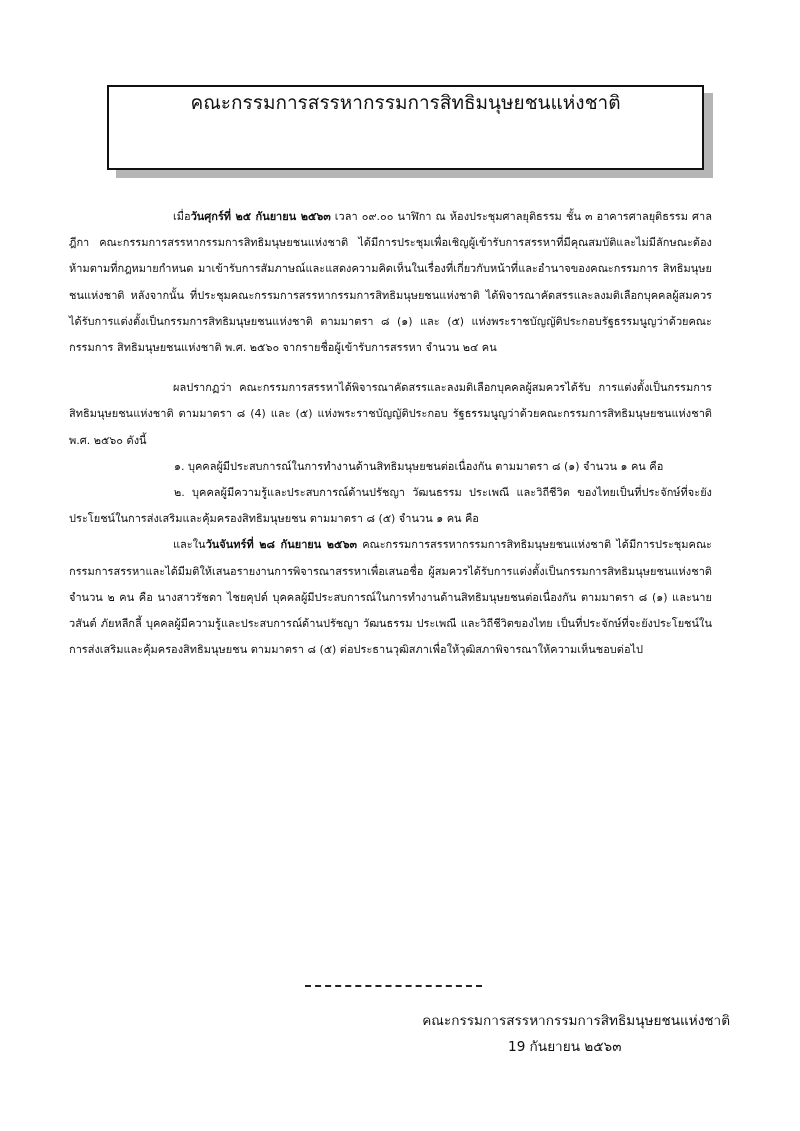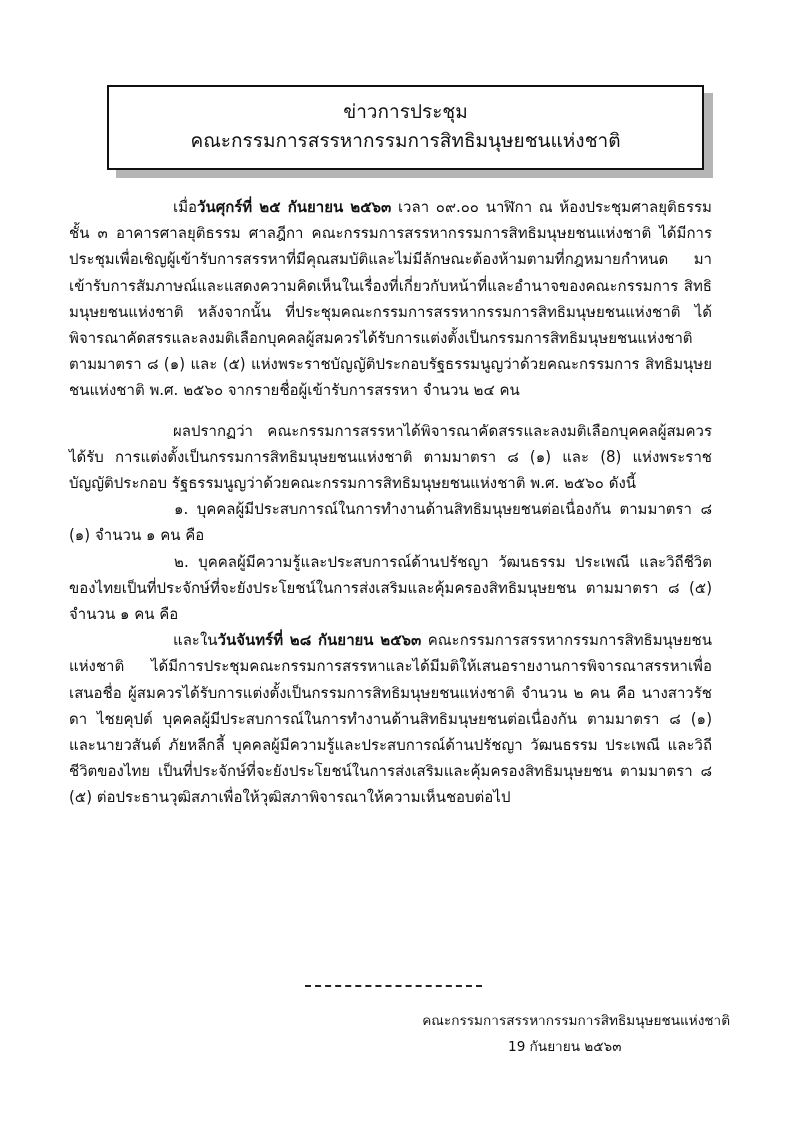--- a/index.html
+++ b/index.html
@@ -41,23 +41,23 @@
       font-weight: normal;
     }
     .title-line2 {
       font-size: 19px;
       line-height: 30px;
       font-weight: normal;
     }
     .content {
       position: absolute;
       left: 69px;
-      top: 194px;
+      top: 204px;
       width: 643px;
-      font-size: 15px;
+      font-size: 11px;
       line-height: 26.2px;
     }
     .p {
       margin: 0;
       text-align: justify;
       text-align-last: left;
     }
     .indent1 { text-indent: 104px; }
     .indent2 { text-indent: 105px; }
     .indent3 { text-indent: 127px; }
@@ -86,30 +86,29 @@
     .sig-date {
       text-align: left;
       padding-left: 108px;
     }
   </style>
 </head>
 <body>
 
 <div class="title-shadow"></div>
 <div class="title-box">
-  <div class="title-line1">ข่าวการประชุม</div>
   <div class="title-line2">คณะกรรมการสรรหากรรมการสิทธิมนุษยชนแห่งชาติ</div>
 </div>
 
 <div class="content">
   <p class="p indent1"><span>เมื่อ</span><b>วันศุกร์ที่ ๒๕ กันยายน ๒๕๖๓</b><span> เวลา ๐๙.๐๐ นาฬิกา ณ ห้องประชุมศาลยุติธรรม ชั้น ๓ อาคารศาลยุติธรรม ศาลฎีกา คณะกรรมการสรรหากรรมการสิทธิมนุษยชนแห่งชาติ ได้มีการประชุมเพื่อเชิญผู้เข้ารับการสรรหาที่มีคุณสมบัติและไม่มีลักษณะต้องห้ามตามที่กฎหมายกำหนด มาเข้ารับการสัมภาษณ์และแสดงความคิดเห็นในเรื่องที่เกี่ยวกับหน้าที่และอำนาจของคณะกรรมการ สิทธิมนุษยชนแห่งชาติ หลังจากนั้น ที่ประชุมคณะกรรมการสรรหากรรมการสิทธิมนุษยชนแห่งชาติ ได้พิจารณาคัดสรรและลงมติเลือกบุคคลผู้สมควรได้รับการแต่งตั้งเป็นกรรมการสิทธิมนุษยชนแห่งชาติ ตามมาตรา ๘ (๑) และ (๕) แห่งพระราชบัญญัติประกอบรัฐธรรมนูญว่าด้วยคณะกรรมการ สิทธิมนุษยชนแห่งชาติ พ.ศ. ๒๕๖๐ จากรายชื่อผู้เข้ารับการสรรหา จำนวน ๒๔ คน</span></p>
 
   <div class="gap"></div>
 
-  <p class="p indent1">ผลปรากฏว่า คณะกรรมการสรรหาได้พิจารณาคัดสรรและลงมติเลือกบุคคลผู้สมควรได้รับ การแต่งตั้งเป็นกรรมการสิทธิมนุษยชนแห่งชาติ ตามมาตรา ๘ (๑) และ (8) แห่งพระราชบัญญัติประกอบ รัฐธรรมนูญว่าด้วยคณะกรรมการสิทธิมนุษยชนแห่งชาติ พ.ศ. ๒๕๖๐ ดังนี้</p>
+  <p class="p indent1">ผลปรากฏว่า คณะกรรมการสรรหาได้พิจารณาคัดสรรและลงมติเลือกบุคคลผู้สมควรได้รับ การแต่งตั้งเป็นกรรมการสิทธิมนุษยชนแห่งชาติ ตามมาตรา ๘ (4) และ (๕) แห่งพระราชบัญญัติประกอบ รัฐธรรมนูญว่าด้วยคณะกรรมการสิทธิมนุษยชนแห่งชาติ พ.ศ. ๒๕๖๐ ดังนี้</p>
 
   <p class="p indent2">๑. บุคคลผู้มีประสบการณ์ในการทำงานด้านสิทธิมนุษยชนต่อเนื่องกัน ตามมาตรา ๘ (๑) จำนวน ๑ คน คือ</p>
 
   <p class="p indent2">๒. บุคคลผู้มีความรู้และประสบการณ์ด้านปรัชญา วัฒนธรรม ประเพณี และวิถีชีวิต ของไทยเป็นที่ประจักษ์ที่จะยังประโยชน์ในการส่งเสริมและคุ้มครองสิทธิมนุษยชน ตามมาตรา ๘ (๕) จำนวน ๑ คน คือ</p>
 
   <p class="p indent1"><span>และใน</span><b>วันจันทร์ที่ ๒๘ กันยายน ๒๕๖๓</b><span> คณะกรรมการสรรหากรรมการสิทธิมนุษยชนแห่งชาติ ได้มีการประชุมคณะกรรมการสรรหาและได้มีมติให้เสนอรายงานการพิจารณาสรรหาเพื่อเสนอชื่อ ผู้สมควรได้รับการแต่งตั้งเป็นกรรมการสิทธิมนุษยชนแห่งชาติ จำนวน ๒ คน คือ นางสาวรัชดา ไชยคุปต์ บุคคลผู้มีประสบการณ์ในการทำงานด้านสิทธิมนุษยชนต่อเนื่องกัน ตามมาตรา ๘ (๑) และนายวสันต์ ภัยหลีกลี้ บุคคลผู้มีความรู้และประสบการณ์ด้านปรัชญา วัฒนธรรม ประเพณี และวิถีชีวิตของไทย เป็นที่ประจักษ์ที่จะยังประโยชน์ในการส่งเสริมและคุ้มครองสิทธิมนุษยชน ตามมาตรา ๘ (๕) ต่อประธานวุฒิสภาเพื่อให้วุฒิสภาพิจารณาให้ความเห็นชอบต่อไป</span></p>
 </div>
 
 <div class="divider"></div>
 

